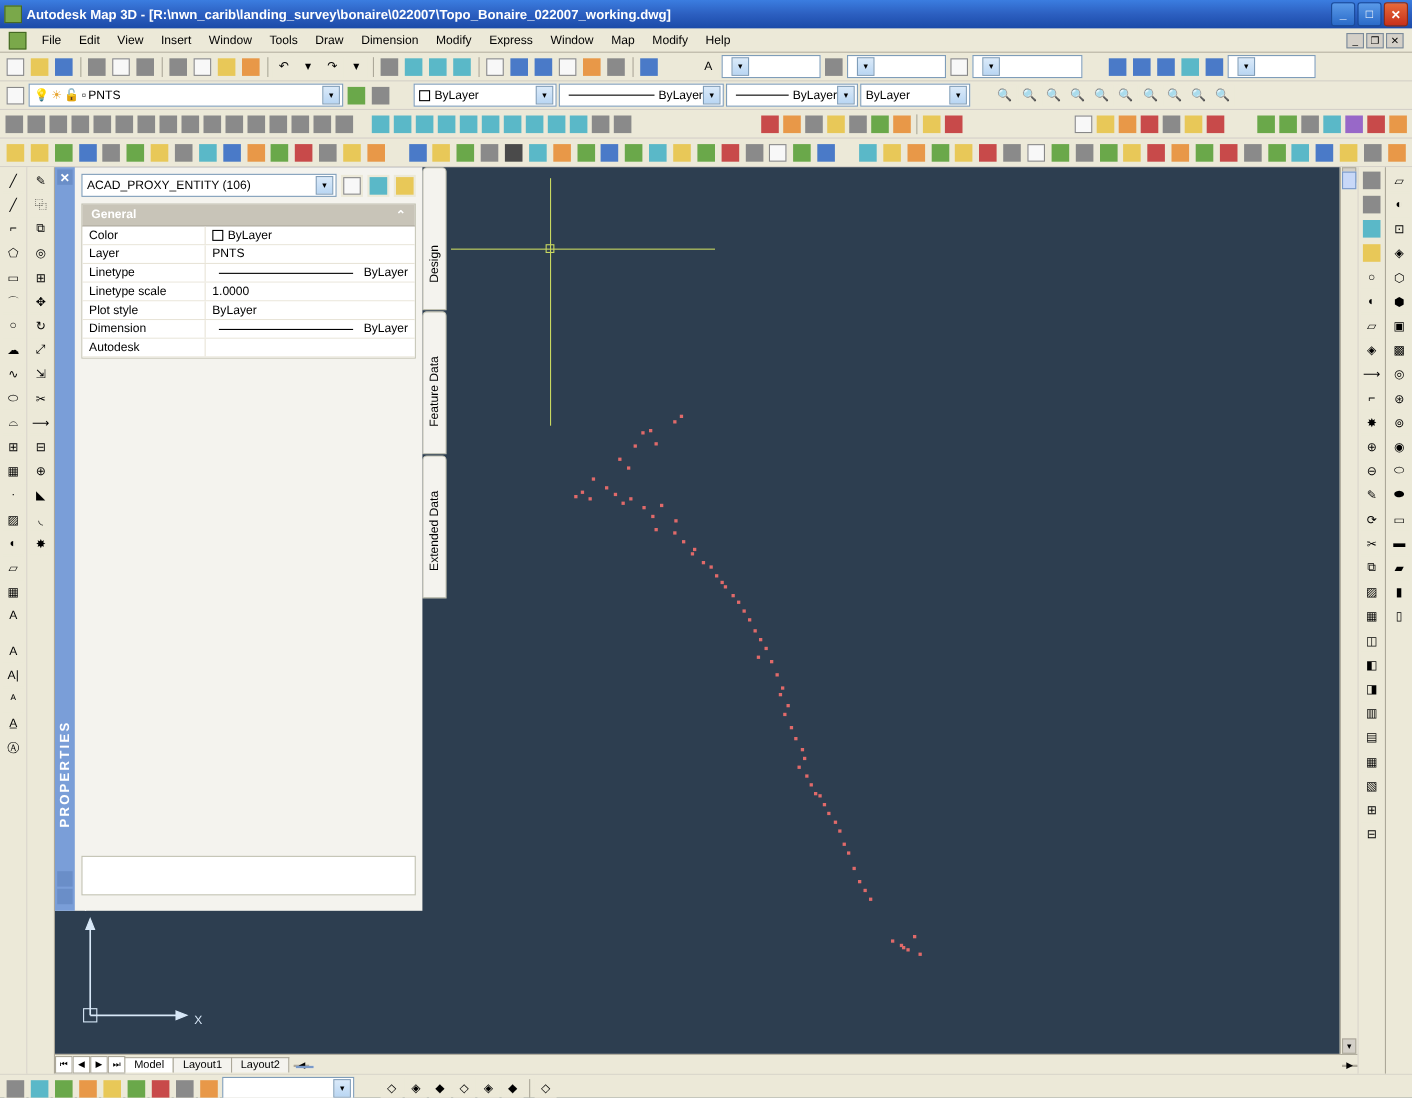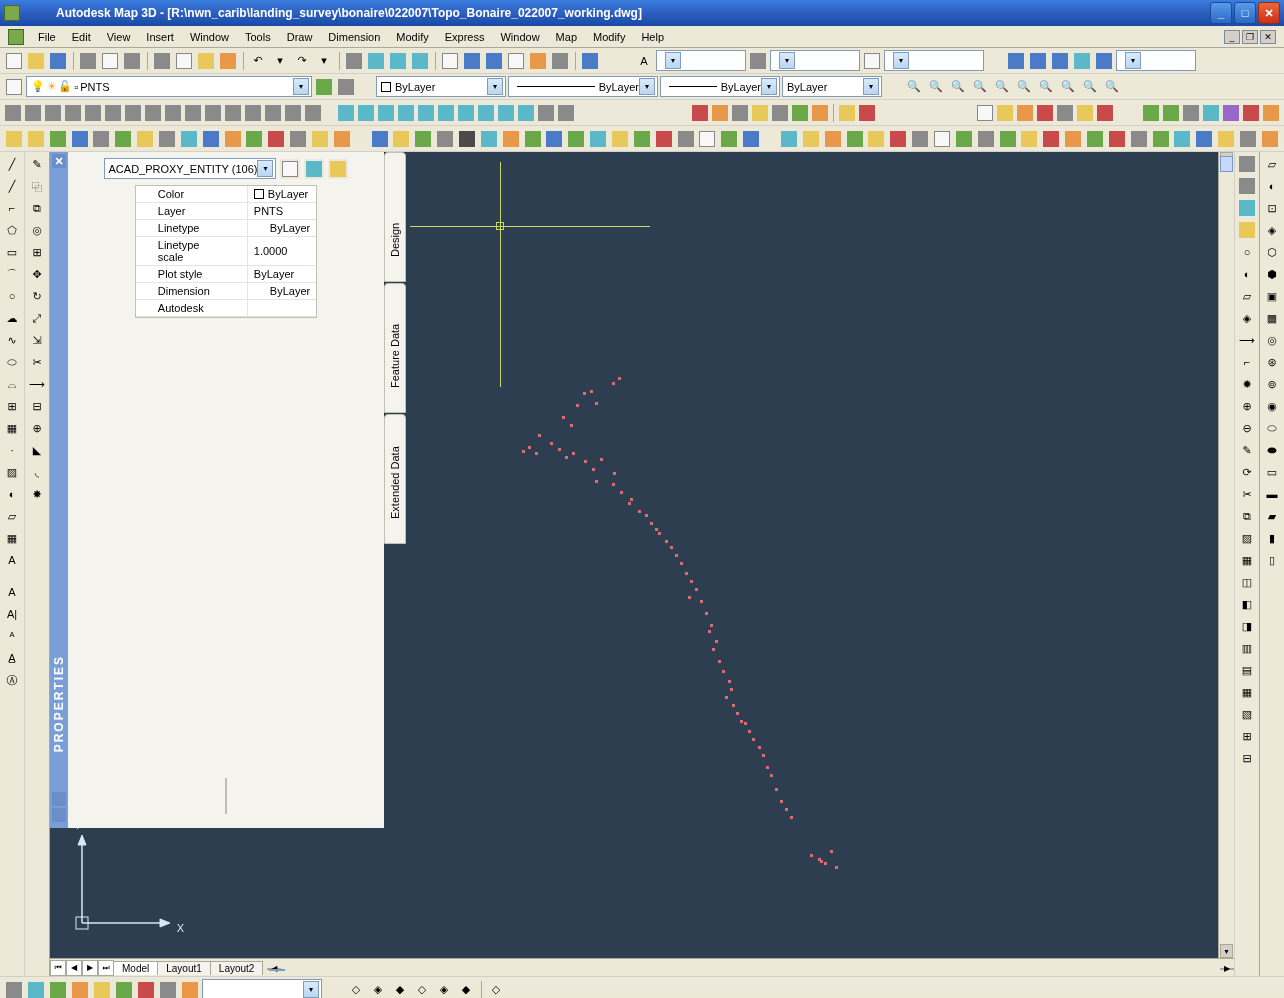--- a/index.html
+++ b/index.html
@@ -1,21 +1,21 @@
 <!DOCTYPE html>
 <html><head>
 <meta charset="utf-8">
 <style>
 * { box-sizing: border-box; margin: 0; padding: 0; font-family: Tahoma, sans-serif; font-size: 11px; }
 body { background: #ece9d8; width: 1284px; height: 998px; overflow: hidden; position: relative; }
 
 
 .titlebar { height: 26px; background: linear-gradient(to bottom, #3b7de0 0%, #2c5fc0 50%, #1a4aa8 100%); display: flex; align-items: center; padding: 0 4px; color: white; }
 .titlebar .appicon { width: 16px; height: 16px; background: #7aa84a; border: 1px solid #456824; margin-right: 4px; }
-.titlebar .title { font-weight: bold; font-size: 12px; flex: 1; margin-left: 32px; }
+.titlebar .title { font-weight: bold; font-size: 12px; flex: 1; }
 .titlebar .winbtns { display: flex; gap: 2px; }
 .titlebar .winbtn { width: 22px; height: 22px; background: linear-gradient(to bottom, #5a9ae8, #2a6ac8); border: 1px solid #1a4a98; border-radius: 3px; display: flex; align-items: center; justify-content: center; color: white; font-weight: bold; }
 .titlebar .winbtn.close { background: linear-gradient(to bottom, #e86a3a, #c8301a); border-color: #982a0a; }
 
 
 .menubar { height: 22px; background: #ece9d8; display: flex; align-items: center; padding: 0 8px; border-bottom: 1px solid #aca899; }
 .appicon-sm { width:16px; height:16px; background:#7aa84a; border:1px solid #456824; margin-right:6px; }
 .menubar .menuitem { padding: 2px 8px; cursor: default; }
 .menubar .spacer { flex: 1; }
 .menubar .mdi { display: flex; gap: 2px; }
@@ -41,28 +41,28 @@
 
 .central { flex: 1; display: flex; flex-direction: column; position: relative; }
 
 
 .prop-panel { position: absolute; left: 0; top: 0; width: 334px; height: 676px; background: #f4f3ee; z-index: 10; display: flex; }
 .prop-handle { width: 18px; background: #7a9ed8; display: flex; flex-direction: column; align-items: center; }
 .prop-handle .close { width:14px; height:14px; background:#6a8ec8; color:white; display:flex; align-items:center; justify-content:center; margin:2px 0; font-weight:bold; }
 .prop-handle .label { writing-mode: vertical-rl; transform: rotate(180deg); color: white; font-weight: bold; margin-top: auto; margin-bottom: 40px; letter-spacing: 2px; font-size:12px; }
 .prop-handle .icons { display:flex; flex-direction:column; gap:2px; margin-bottom:6px; }
 .prop-handle .icons div { width:14px; height:14px; background:#6a8ec8; }
-.prop-body { flex: 1; padding: 6px; display:flex; flex-direction:column;align-items:center; }
+.prop-body { flex: 1; padding: 6px; display:flex; flex-direction:column; }
 .prop-top { display: flex; gap: 4px; align-items: center; margin-bottom: 6px; }
 .prop-top .tb-combo { flex: 1; }
 .prop-grid { border: 1px solid #c0c0b0; }
 .prop-hdr { background: #c8c4b8; color: white; padding: 3px 8px; font-weight: bold; border-bottom:1px solid #a8a498; display:flex; }
 .prop-hdr .chevron { margin-left:auto; }
 .prop-row { display: flex; background: white; border-bottom: 1px solid #e8e4d8; }
-.prop-row .k { width: 112px; padding: 2px 22px; border-right: 1px solid #e8e4d8; }
+.prop-row .k { width: 112px; padding: 2px 6px; border-right: 1px solid #e8e4d8; }
 .prop-row .v { flex: 1; padding: 2px 6px; display:flex; align-items:center; gap:4px; }
 .bylayer-line { flex:1; border-top:1px solid black; height:0; margin:0 6px; }
 .prop-desc { margin-top:auto; height:36px; border:1px solid #c0c0b0; background:white; margin-bottom:8px; }
 
 .side-tabs { position: absolute; left: 334px; top: 0; width: 24px; z-index: 9; }
 .side-tab { writing-mode: vertical-rl; transform: rotate(180deg); background: #f4f3ee; border: 1px solid #c0c0b0; padding: 24px 4px; display: block; margin-bottom: 1px; border-radius: 0 0 4px 4px; }
 
 
 .canvas-wrap { flex: 1; display: flex; }
 .canvas { flex: 1; background: #2d3e50; position: relative; }
@@ -712,20 +712,24 @@
               <span class="ic c-white"></span>
             </div>
           <div class="tb-btn">
               <span class="ic c-cyan"></span>
             </div>
           <div class="tb-btn">
               <span class="ic c-yellow"></span>
             </div>
         </div>
         <div class="prop-grid">
+          <div class="prop-hdr">
+            <span>General</span>
+              <span class="chevron">⌃</span>
+          </div>
           <div class="prop-row">
             <div class="k">Color</div>
             <div class="v">
                 <span style="width:10px;height:10px;border:1px solid black"></span>
                 <span>ByLayer</span>
               </div>
           </div>
           <div class="prop-row">
             <div class="k">Layer</div>
             <div class="v">PNTS</div>

